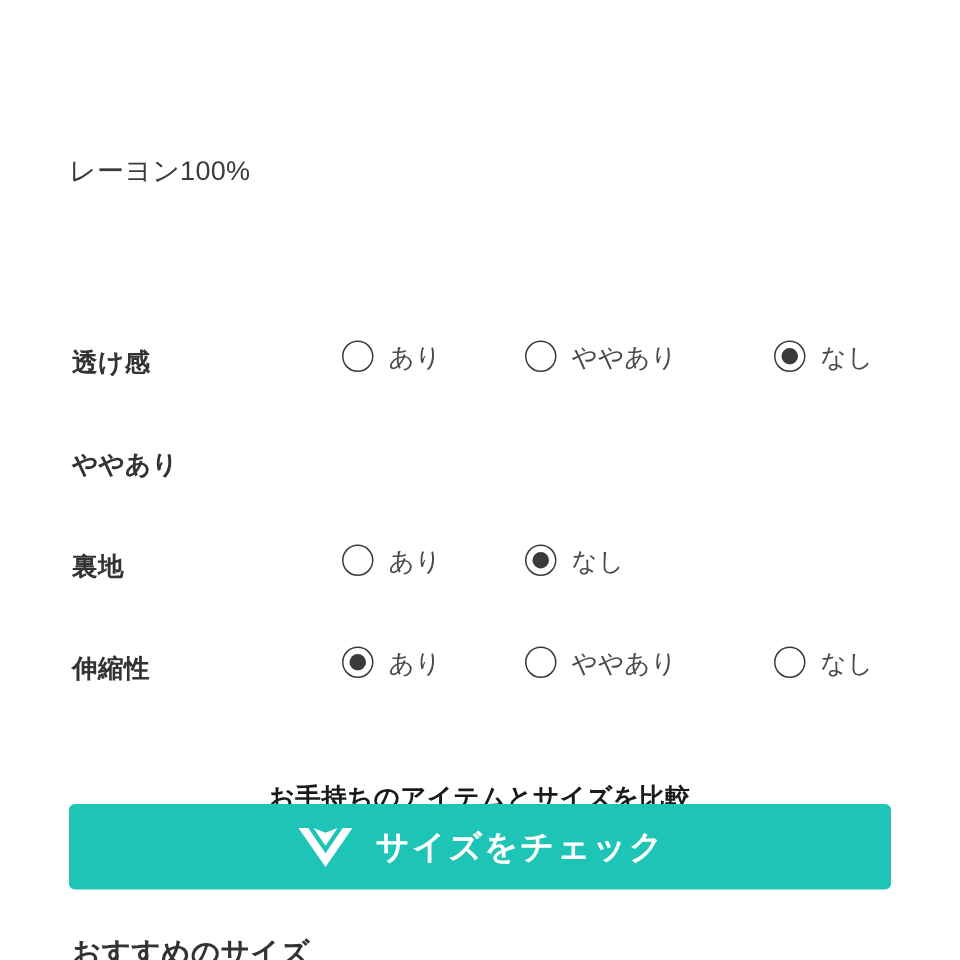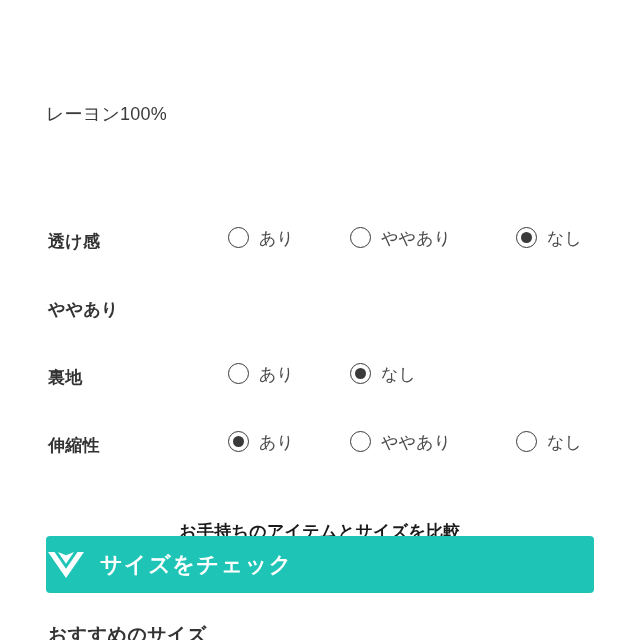--- a/index.html
+++ b/index.html
@@ -127,20 +127,21 @@
     position: absolute;
     left: 46px;
     top: 536px;
     width: 548px;
     height: 57px;
     background: #1ec5b6;
     border: none;
     border-radius: 4px;
     display: flex;
     align-items: center;
+    justify-content: center;
     cursor: pointer;
     padding: 0;
   }
   .cta-icon {
     width: 40px;
     height: 32px;
     margin-right: 14px;
     flex: 0 0 40px;
     display: block;
   }

